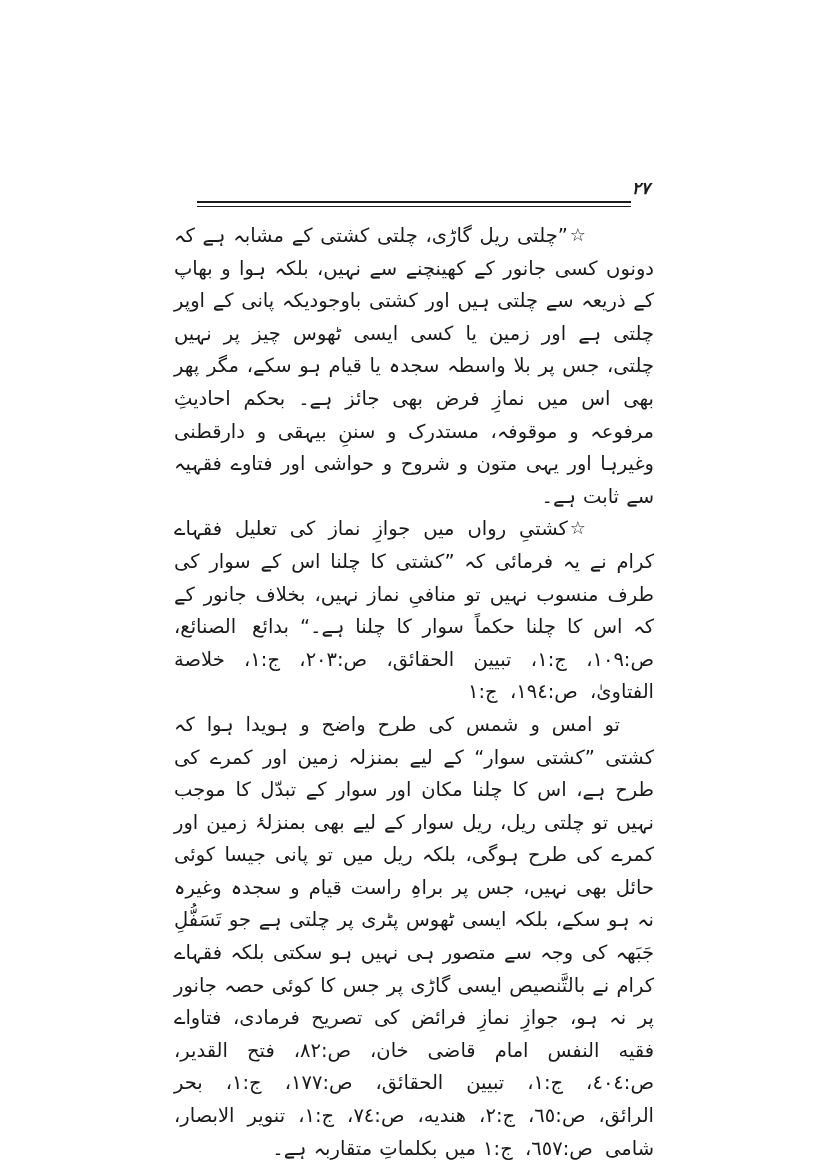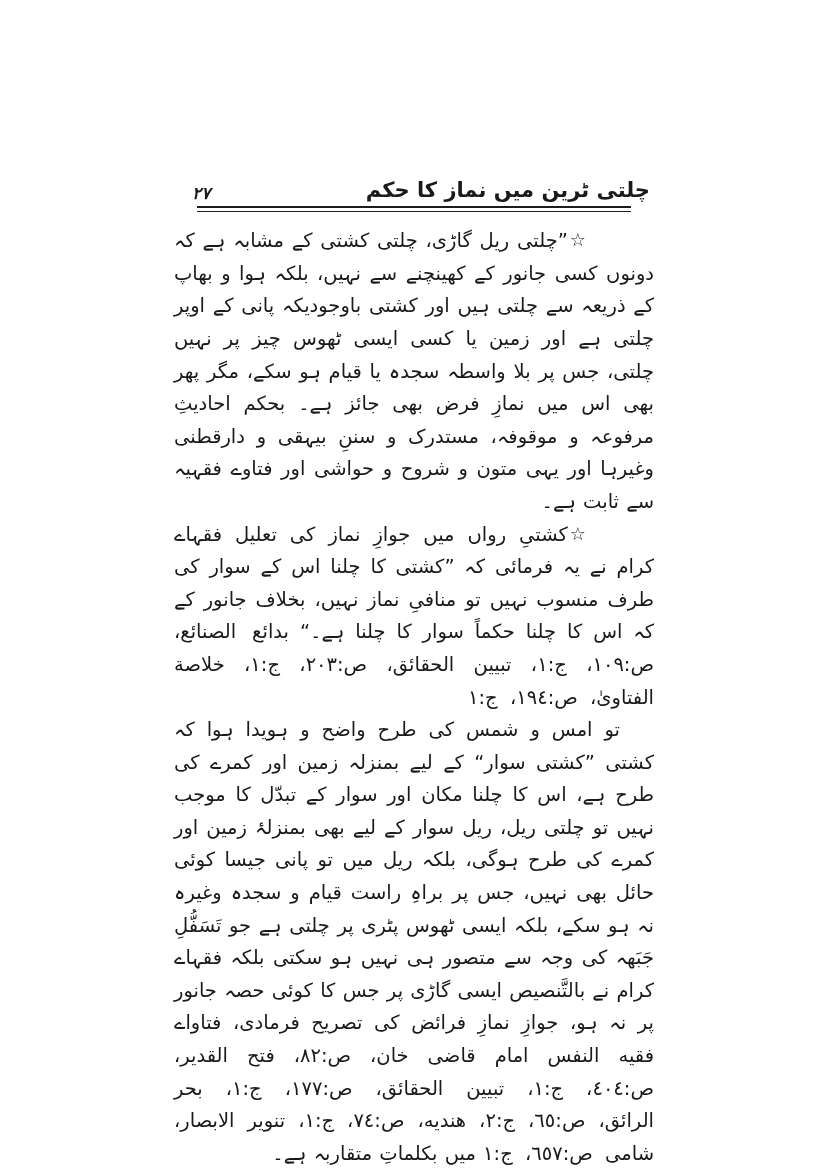--- a/index.html
+++ b/index.html
@@ -71,21 +71,20 @@
     letter-spacing: 0.4px;
   }
 </style>
 </head>
 <body>
 
 <div class="page">
   <div class="content">
 
     <div class="header-row">
-      <span class="running-title">چلتی ٹرین میں نماز کا حکم</span>
       <span class="page-number">۲۷</span>
     </div>
     <div class="rule-double"></div>
 
     <div class="body-text">
 
       <p class="para"><span class="star">☆</span><span class="seg-urdu">”چلتی ریل گاڑی، چلتی کشتی کے مشابہ ہے کہ دونوں کسی جانور کے کھینچنے سے نہیں، بلکہ ہوا و بھاپ کے ذریعہ سے چلتی ہیں اور کشتی باوجودیکہ پانی کے اوپر چلتی ہے اور زمین یا کسی ایسی ٹھوس چیز پر نہیں چلتی، جس پر بلا واسطہ سجدہ یا قیام ہو سکے، مگر پھر بھی اس میں نمازِ فرض بھی جائز ہے۔ بحکم احادیثِ مرفوعہ و موقوفہ، مستدرک و سننِ بیہقی و دارقطنی وغیرہا اور یہی متون و شروح و حواشی اور فتاوے فقہیہ سے ثابت ہے۔</span></p>
 
       <p class="para"><span class="star">☆</span><span class="seg-urdu">کشتیِ رواں میں جوازِ نماز کی تعلیل فقہاے کرام نے یہ فرمائی کہ ”کشتی کا چلنا اس کے سوار کی طرف منسوب نہیں تو منافیِ نماز نہیں، بخلاف جانور کے کہ اس کا چلنا حکماً سوار کا چلنا ہے۔“</span> <span class="seg-naskh">بدائع الصنائع، ص:١٠٩، ج:١، تبیین الحقائق، ص:٢٠٣، ج:١، خلاصة الفتاویٰ، ص:١٩٤، ج:١</span></p>
 

